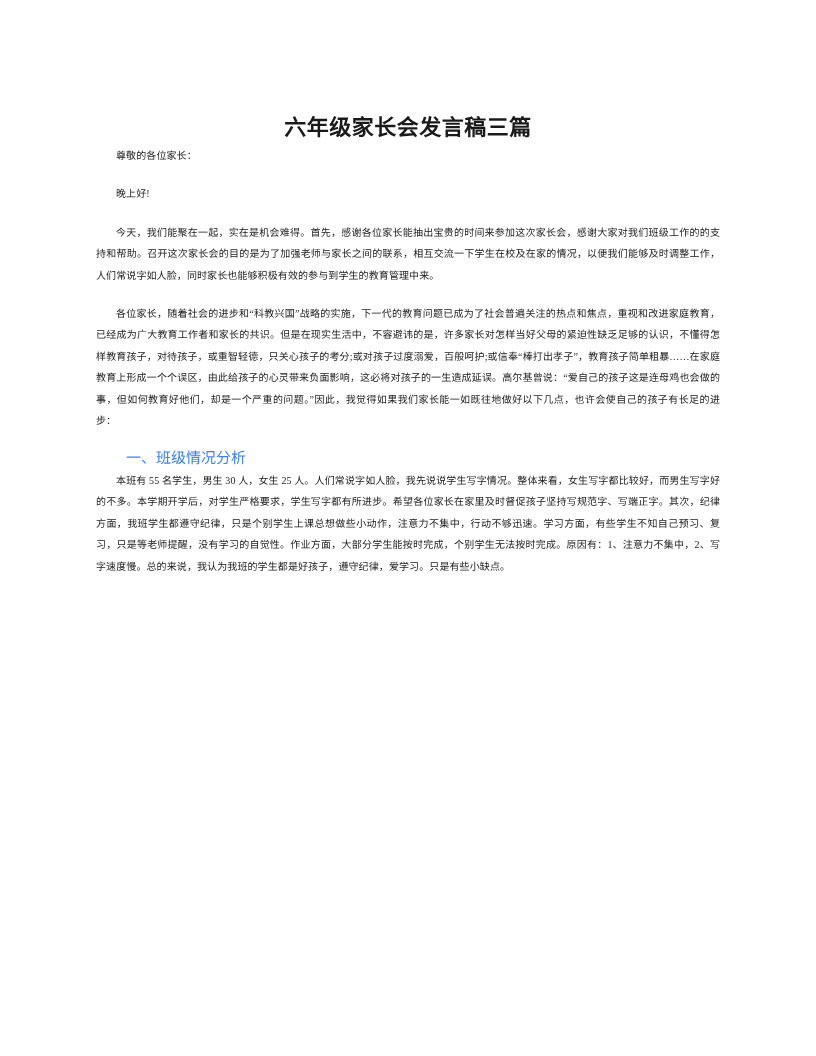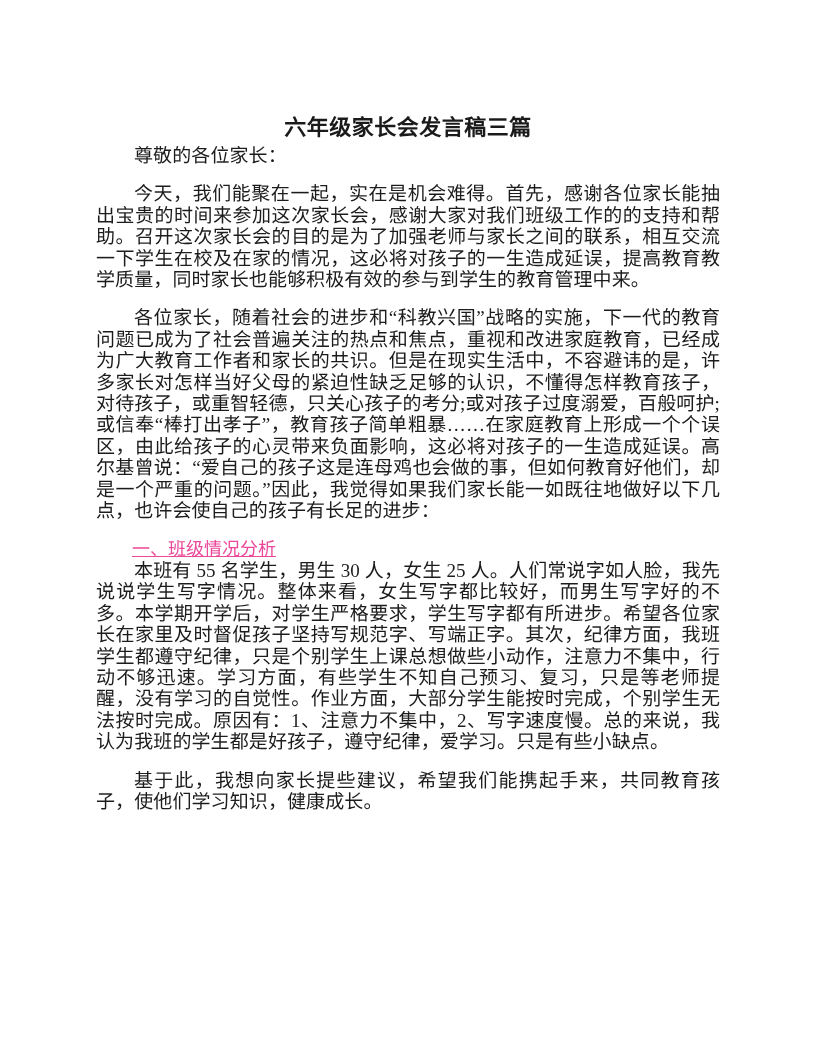--- a/index.html
+++ b/index.html
@@ -41,62 +41,61 @@
   .section-marker {
     color: #d42020;
     font-weight: bold;
     font-size: 15px;
     line-height: 21px;
     margin: 0;
     padding-top: 67px;
     letter-spacing: 0.5px;
   }
   p.para {
-    font-size: 19px;
+    font-size: 10px;
     line-height: 21.4px;
     margin: 0;
     text-indent: 2em;
     text-align: justify;
     text-justify: inter-ideograph;
     color: #1c1c1c;
     letter-spacing: 0.1px;
   }
   p.para + p.para {
     margin-top: 17px;
   }
   p.para.tight {
     margin-top: 2px;
   }
   p.heading {
-    font-size: 18px;
+    font-size: 15px;
     line-height: 21.4px;
     margin: 17px 0 0 0;
     text-indent: 2em;
-    color: #ec4899;
-    text-decoration: underline;
+    color: #3b82f6;
   }
 </style>
 </head>
 <body>
 
 <div class="page">
   <div class="page-body">
 
     <h1 class="doc-title">六年级家长会发言稿三篇</h1>
 
 
     <p class="para tight">尊敬的各位家长：</p>
 
+    <p class="para">晚上好!</p>
 
-    <p class="para">今天，我们能聚在一起，实在是机会难得。首先，感谢各位家长能抽出宝贵的时间来参加这次家长会，感谢大家对我们班级工作的的支持和帮助。召开这次家长会的目的是为了加强老师与家长之间的联系，相互交流一下学生在校及在家的情况，这必将对孩子的一生造成延误，提高教育教学质量，同时家长也能够积极有效的参与到学生的教育管理中来。</p>
+    <p class="para">今天，我们能聚在一起，实在是机会难得。首先，感谢各位家长能抽出宝贵的时间来参加这次家长会，感谢大家对我们班级工作的的支持和帮助。召开这次家长会的目的是为了加强老师与家长之间的联系，相互交流一下学生在校及在家的情况，以便我们能够及时调整工作，人们常说字如人脸，同时家长也能够积极有效的参与到学生的教育管理中来。</p>
 
     <p class="para">各位家长，随着社会的进步和“科教兴国”战略的实施，下一代的教育问题已成为了社会普遍关注的热点和焦点，重视和改进家庭教育，已经成为广大教育工作者和家长的共识。但是在现实生活中，不容避讳的是，许多家长对怎样当好父母的紧迫性缺乏足够的认识，不懂得怎样教育孩子，对待孩子，或重智轻德，只关心孩子的考分;或对孩子过度溺爱，百般呵护;或信奉“棒打出孝子”，教育孩子简单粗暴……在家庭教育上形成一个个误区，由此给孩子的心灵带来负面影响，这必将对孩子的一生造成延误。高尔基曾说：“爱自己的孩子这是连母鸡也会做的事，但如何教育好他们，却是一个严重的问题。”因此，我觉得如果我们家长能一如既往地做好以下几点，也许会使自己的孩子有长足的进步：</p>
 
     <p class="heading">一、班级情况分析</p>
 
     <p class="para">本班有 55 名学生，男生 30 人，女生 25 人。人们常说字如人脸，我先说说学生写字情况。整体来看，女生写字都比较好，而男生写字好的不多。本学期开学后，对学生严格要求，学生写字都有所进步。希望各位家长在家里及时督促孩子坚持写规范字、写端正字。其次，纪律方面，我班学生都遵守纪律，只是个别学生上课总想做些小动作，注意力不集中，行动不够迅速。学习方面，有些学生不知自己预习、复习，只是等老师提醒，没有学习的自觉性。作业方面，大部分学生能按时完成，个别学生无法按时完成。原因有：1、注意力不集中，2、写字速度慢。总的来说，我认为我班的学生都是好孩子，遵守纪律，爱学习。只是有些小缺点。</p>
 
-    <p class="para">基于此，我想向家长提些建议，希望我们能携起手来，共同教育孩子，使他们学习知识，健康成长。</p>
 
 
 
   </div>
 </div>
 
 </body></html>

